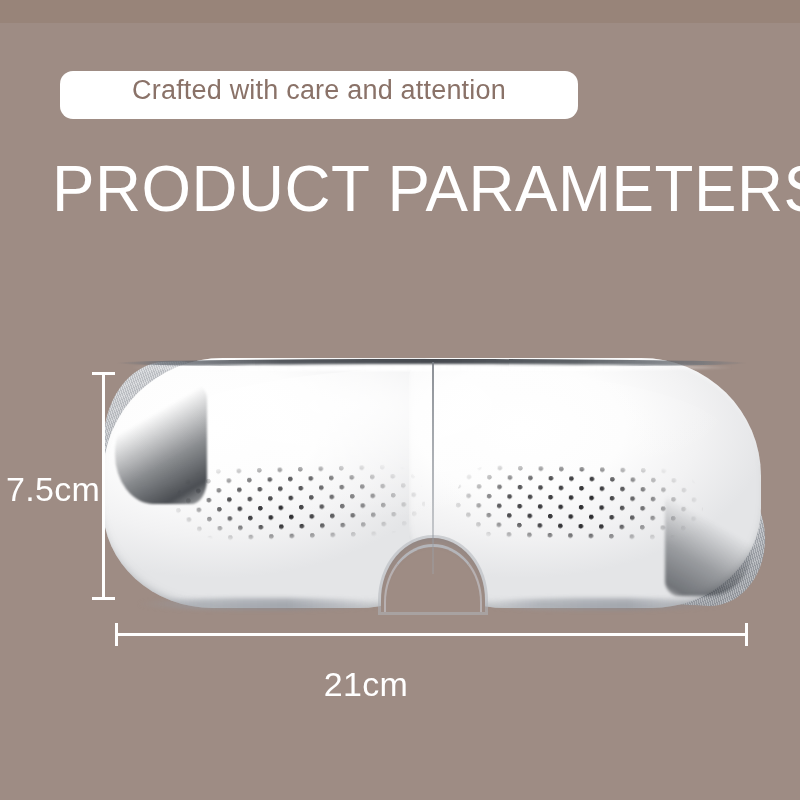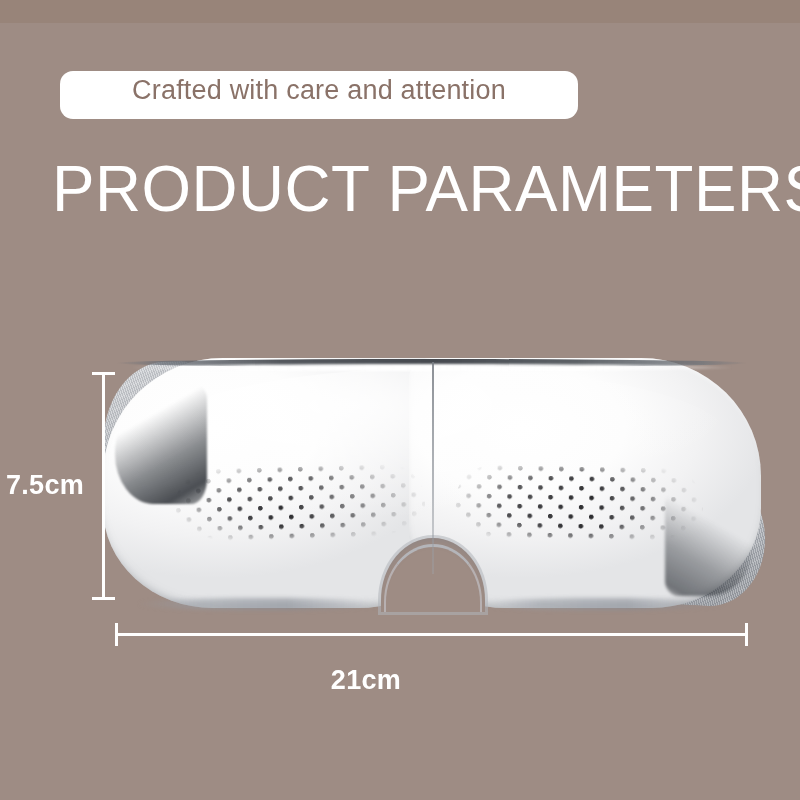--- a/index.html
+++ b/index.html
@@ -338,22 +338,22 @@
     width: 3px;
     height: 23px;
     background: #ffffff;
   }
   .dim-h .cap-left { left: 0; }
   .dim-h .cap-right { right: 0; }
 
   .dim-label {
     position: absolute;
     color: #ffffff;
-    font-size: 27px;
-    font-weight: 700;
+    font-size: 34px;
+    font-weight: 400;
     letter-spacing: .3px;
     white-space: nowrap;
   }
   .label-height {
     left: 6px;
     top: 470px;
   }
   .label-width {
     left: 0;
     top: 665px;

